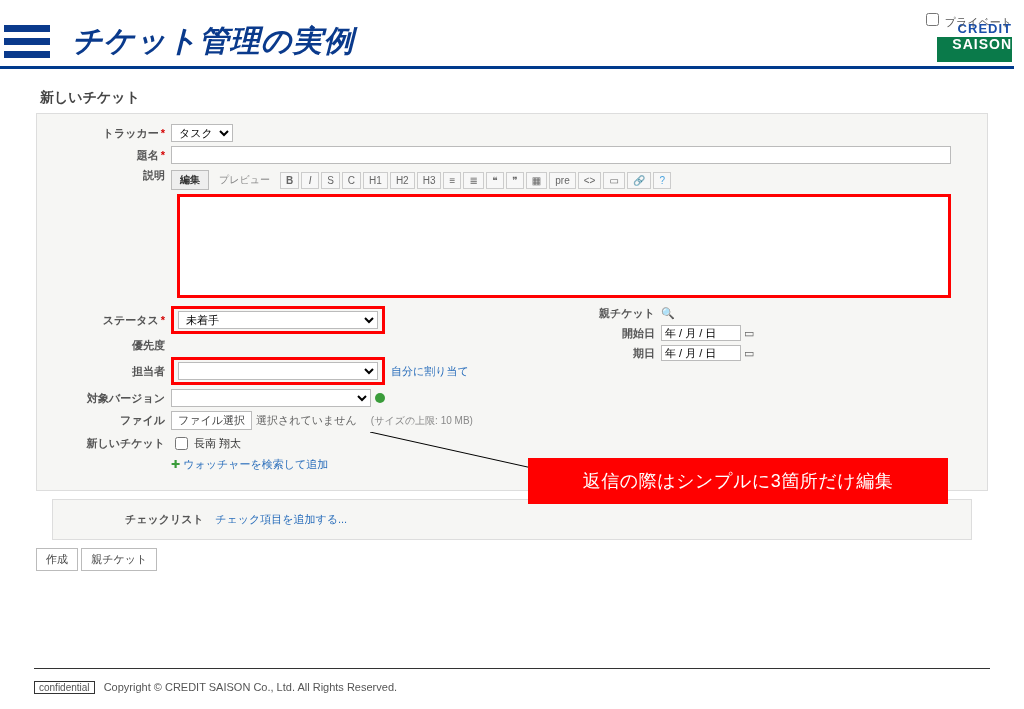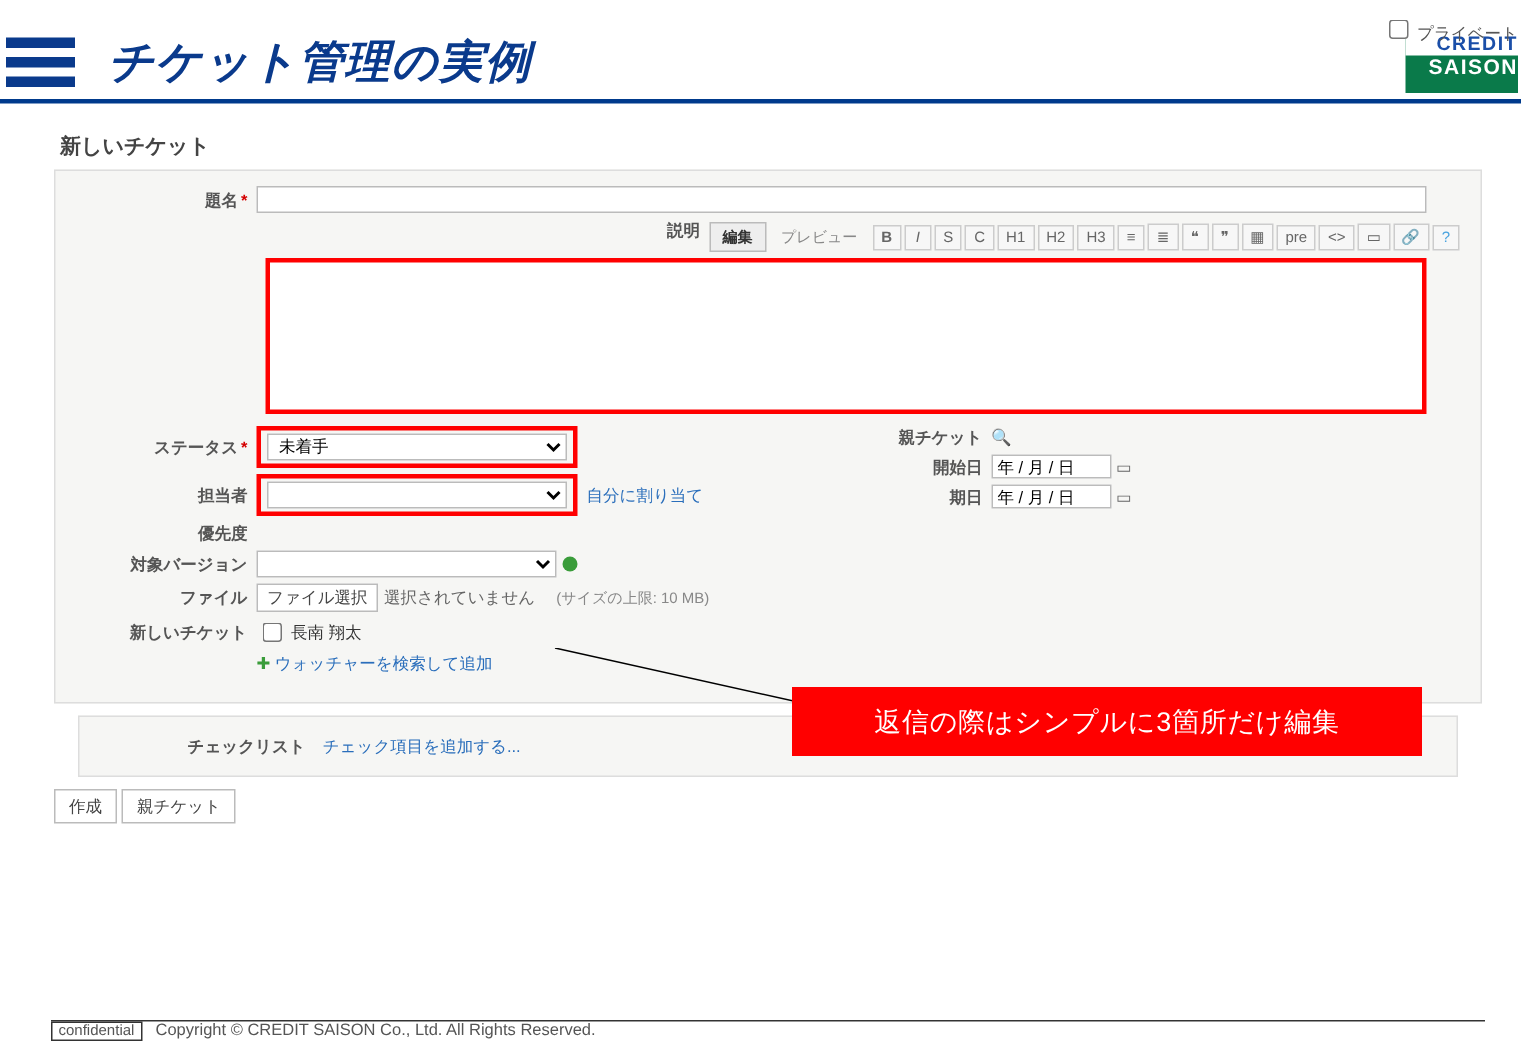--- a/index.html
+++ b/index.html
@@ -206,21 +206,21 @@
     font-size: 11px;
     color: #444;
     cursor: pointer;
   }
   .footer {
     position: absolute;
     bottom: 16px;
     left: 34px;
     right: 34px;
     border-top: 1px solid #333;
-    padding-top: 0;
+    padding-top: 12px;
     font-size: 11px;
     color: #555;
   }
   .conf {
     border: 1px solid #333;
     padding: 0 4px;
     font-size: 10px;
     margin-right: 6px;
   }
   .date-row input { width: 80px; }
@@ -250,27 +250,33 @@
 </div>
 
 <div class="page-sub">新しいチケット</div>
 
 <div class="panel">
   <div class="topright">
     <input type="checkbox" style="">
     <span>プライベート</span>
   </div>
 
+  <div class="row">
+    <div class="lbl"><span>トラッカー</span><span class="req">*</span></div>
+    <select>
+      <option>タスク</option>
+    </select>
+  </div>
 
   <div class="row">
     <div class="lbl"><span>題名</span><span class="req">*</span></div>
     <input type="text" class="subject-input" style="">
   </div>
 
-  <div class="row" style="align-items:flex-start;justify-content:flex-end;">
+  <div class="row" style="align-items:flex-start;">
     <div class="lbl">説明</div>
     <div class="toolbar">
       <span class="tab-active">編集</span>
       <span class="tab-inactive">プレビュー</span>
       <span class="tbtn" style="font-weight:bold">B</span>
       <span class="tbtn" style="font-style:italic">I</span>
       <span class="tbtn">S</span>
       <span class="tbtn">C</span>
       <span class="tbtn">H1</span>
       <span class="tbtn">H2</span>
@@ -292,31 +298,31 @@
 
   <div class="cols">
     <div class="col-l">
       <div class="row">
         <div class="lbl"><span>ステータス</span><span class="req">*</span></div>
         <span class="box-status">
           <select class="sel200"><option>未着手</option></select>
         </span>
       </div>
       <div class="row">
+        <div class="lbl">優先度</div>
+        <div style="width:208px;"></div>
+      </div>
+      <div class="row">
         <div class="lbl">担当者</div>
         <span class="box-assignee">
           <select class="sel200"><option></option></select>
         </span>
         <span class="link" style="margin-left:6px">自分に割り当て</span>
       </div>
       <div class="row">
-        <div class="lbl">優先度</div>
-        <div style="width:208px;"></div>
-      </div>
-      <div class="row">
         <div class="lbl">対象バージョン</div>
         <select class="sel200"><option></option></select>
         <span class="green-dot"></span>
       </div>
       <div class="row">
         <div class="lbl">ファイル</div>
         <button class="btn" style="padding:1px 6px">ファイル選択</button>
         <span style="font-size:11px;color:#666;margin-left:4px;">選択されていません</span>
         <span class="small-note">(サイズの上限: 10 MB)</span>
       </div>

